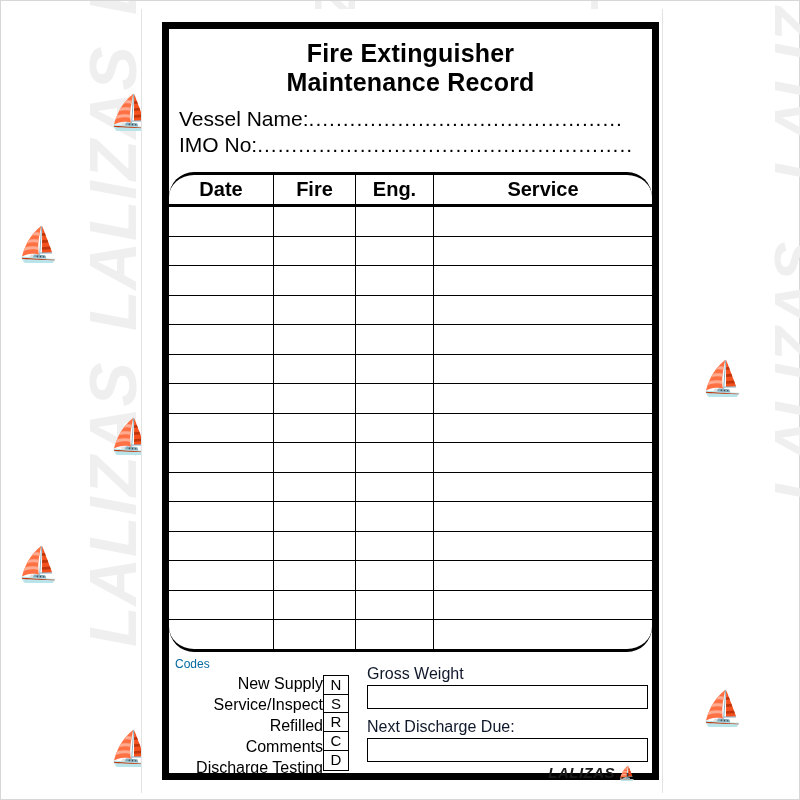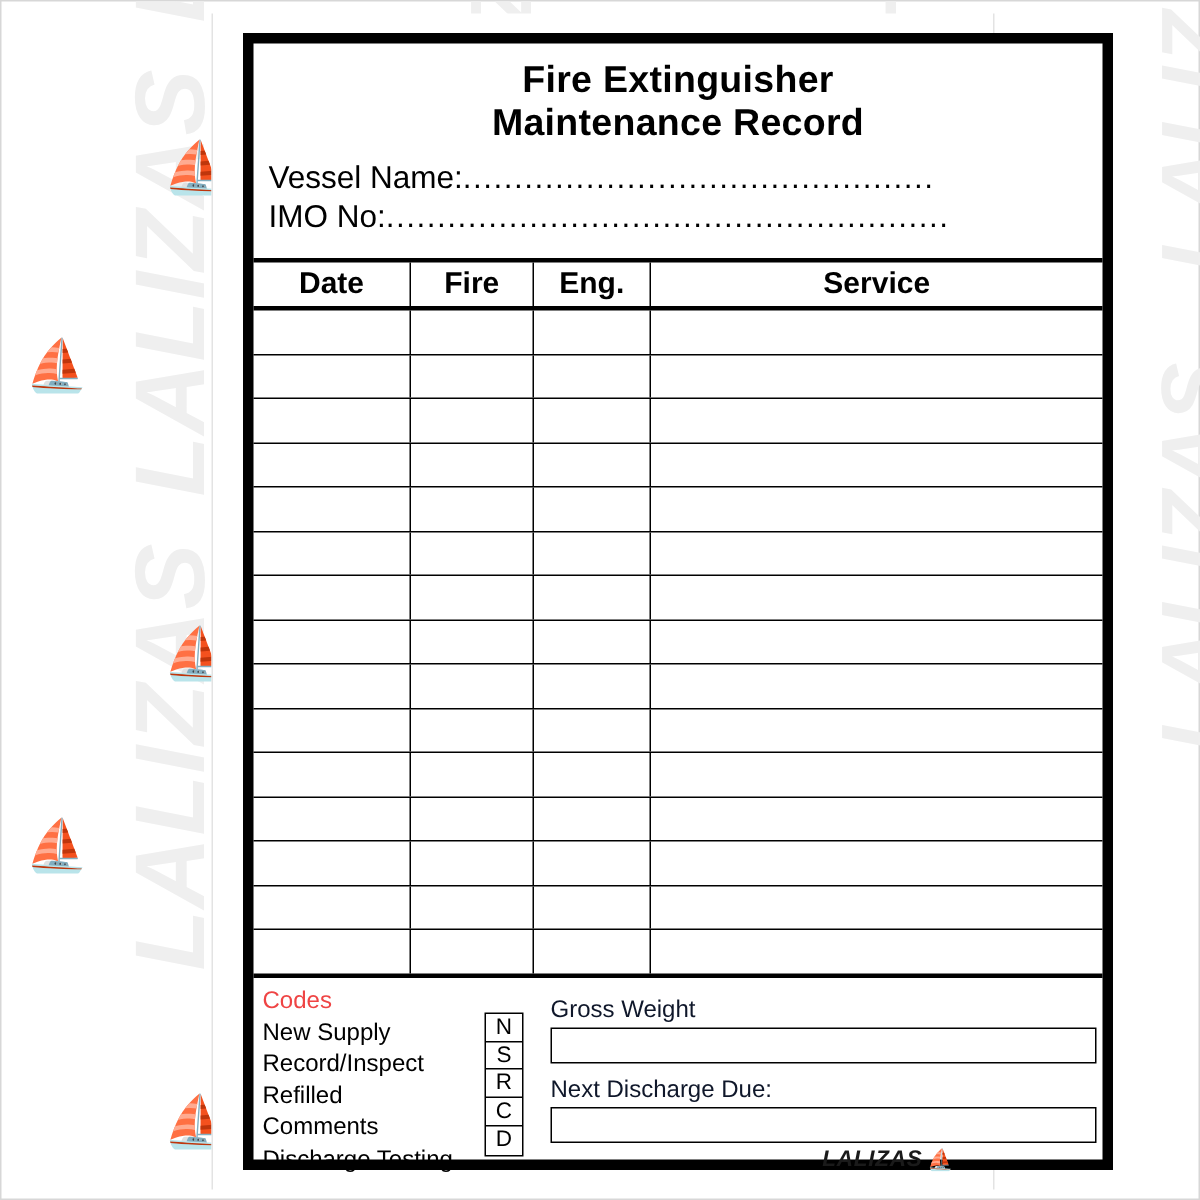--- a/index.html
+++ b/index.html
@@ -63,21 +63,21 @@
     z-index: 2;
     border-left: 1px solid #e3e3e3;
     border-right: 1px solid #e3e3e3;
   }
 
   
   .form {
     position: absolute;
     left: 20px;
     top: 13px;
-    width: 580px;
+    width: 497px;
     height: 758px;
     box-sizing: border-box;
     border: 7px solid #000000;
     background: #ffffff;
   }
   .form-inner {
     position: relative;
     width: 100%;
     height: 100%;
     box-sizing: border-box;
@@ -122,20 +122,21 @@
   .tbl {
     position: absolute;
     left: 0;
     right: 0;
     top: 143px;
     bottom: 121px;
     border-top: 3px solid #000;
     border-bottom: 3px solid #000;
     display: flex;
     flex-direction: column;
+    border-radius: 25px;
   }
   .thead {
     display: flex;
     height: 29px;
     border-bottom: 3px solid #000;
     flex: none;
   }
   .thead .cell {
     font-size: 20px;
     font-weight: bold;
@@ -172,28 +173,29 @@
     height: 121px;
     display: flex;
     padding: 5px 4px 2px 6px;
     box-sizing: border-box;
   }
   .codes-col {
     width: 148px;
     flex: none;
   }
   .codes-title {
-    font-size: 16px;
-    color: #ef4444;
+    font-size: 12px;
+    color: #0369a1;
     line-height: 1.32;
   }
   .codes-list div {
     font-size: 16px;
     color: #000;
     line-height: 1.32;
+    text-align: right;
   }
   .letters-col {
     width: 26px;
     flex: none;
     margin: 18px 0 0 0;
     border: 1.5px solid #000;
     box-sizing: border-box;
   }
   .letter {
     font-size: 15px;
@@ -390,21 +392,21 @@
             </div>
           </div>
         </div>
 
         <div class="footer">
 
           <div class="codes-col">
             <div class="codes-title">Codes</div>
             <div class="codes-list">
               <div>New Supply</div>
-              <div>Record/Inspect</div>
+              <div>Service/Inspect</div>
               <div>Refilled</div>
               <div>Comments</div>
               <div>Discharge Testing</div>
             </div>
           </div>
 
           <div class="letters-col">
             <div class="letter">N</div>
             <div class="letter">S</div>
             <div class="letter">R</div>

